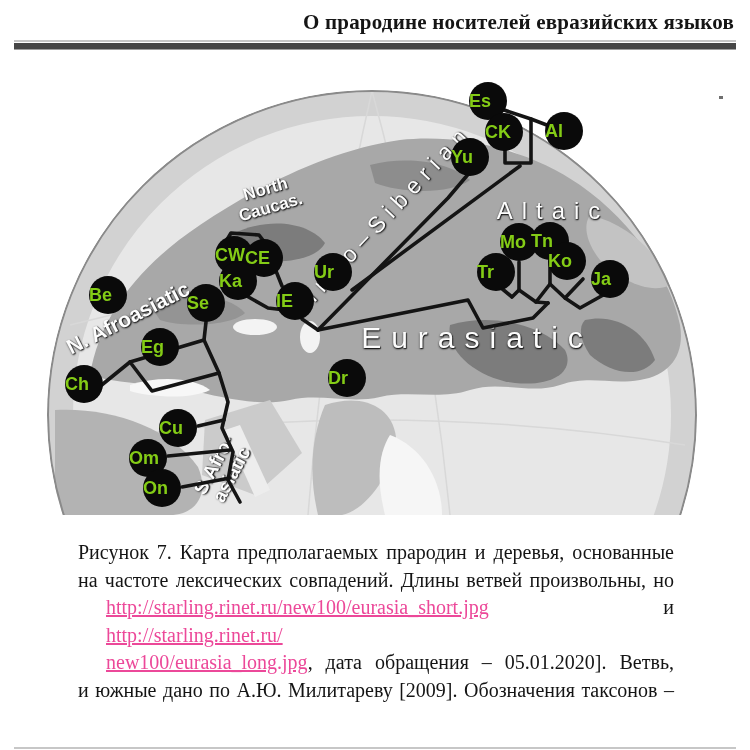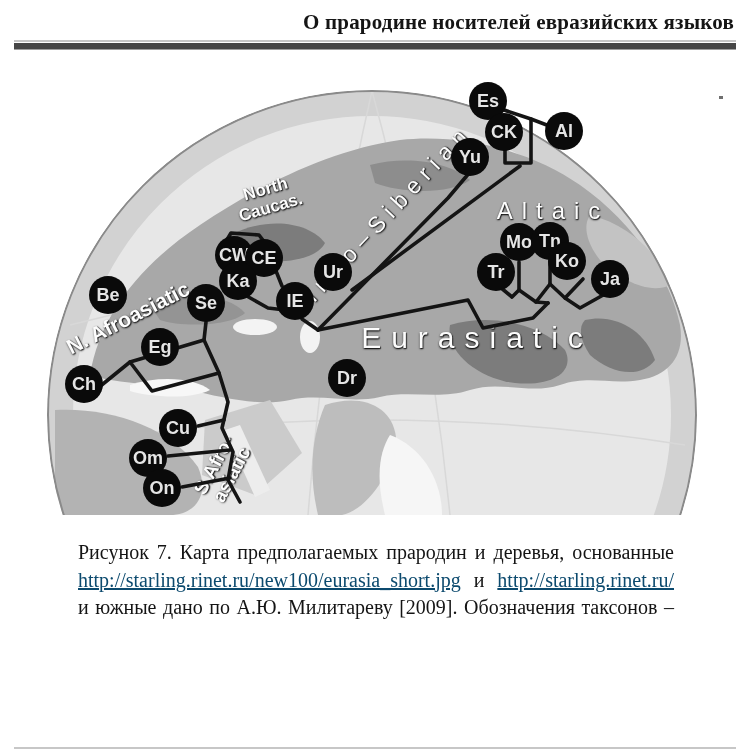--- a/index.html
+++ b/index.html
@@ -26,32 +26,32 @@
   .globe-svg { z-index:1; }
   .lines-svg { z-index:3; }
   .maplabel {
     position:absolute; z-index:2; color:#fdfdfd; white-space:nowrap; text-align:center;
     font-family:"Liberation Sans", sans-serif;
     text-shadow:0 1px 2px rgba(0,0,0,.85), 1px 1px 1px rgba(0,0,0,.6);
     transform:translate(-50%,-50%) rotate(var(--r,0deg));
   }
   .node {
     position:absolute; z-index:5; width:38px; height:38px; border-radius:50%;
-    background:#0a0a0a; color:#e5e5e5; text-align:center;
+    background:#0a0a0a; color:#84cc16; 
     font:bold 18px/38px "Liberation Sans", sans-serif;
     transform:translate(-50%,-50%); letter-spacing:0;
   }
   .speck { position:absolute; width:4px; height:3px; background:#6f6f6f; z-index:6; }
   
   .caption {
     position:absolute; left:78px; top:539px; width:596px;
     font-size:20px; line-height:27.6px; color:#141414;
   }
   .cl { text-align:justify; text-align-last:justify; }
-  .lnk { text-decoration:underline; color:#0c4a6e; }
+  .lnk { text-decoration:underline; color:#ec4899;margin-left:28px; }
   .bottom-rule {
     position:absolute; top:747px; left:14px; width:722px; height:2px; background:#c7c7c7;
   }
 </style>
 </head>
 <body>
 
 <div class="header-title">О прародине носителей евразийских языков</div>
 <div class="header-rule"></div>
 
@@ -158,17 +158,19 @@
   <div class="node" style="left:148px;top:353px">Cu</div>
   <div class="node" style="left:118px;top:383px">Om</div>
   <div class="node" style="left:132px;top:413px">On</div>
   <div class="node" style="left:317px;top:303px">Dr</div>
 </div>
 
 <div class="speck" style="left:719px;top:96px"></div>
 
 <div class="caption">
   <div class="cl">Рисунок 7. Карта предполагаемых прародин и деревья, основанные</div>
+  <div class="cl">на частоте лексических совпадений. Длины ветвей произвольны, но</div>
   <div class="cl"><span class="lnk">http://starling.rinet.ru/new100/eurasia_short.jpg</span> <span>и</span> <span class="lnk">http://starling.rinet.ru/</span></div>
+  <div class="cl"><span class="lnk">new100/eurasia_long.jpg</span><span>, дата обращения – 05.01.2020]. Ветвь,</span></div>
   <div class="cl">и южные дано по А.Ю. Милитареву [2009]. Обозначения таксонов –</div>
 </div>
 
 <div class="bottom-rule"></div>
 
 </body></html>

